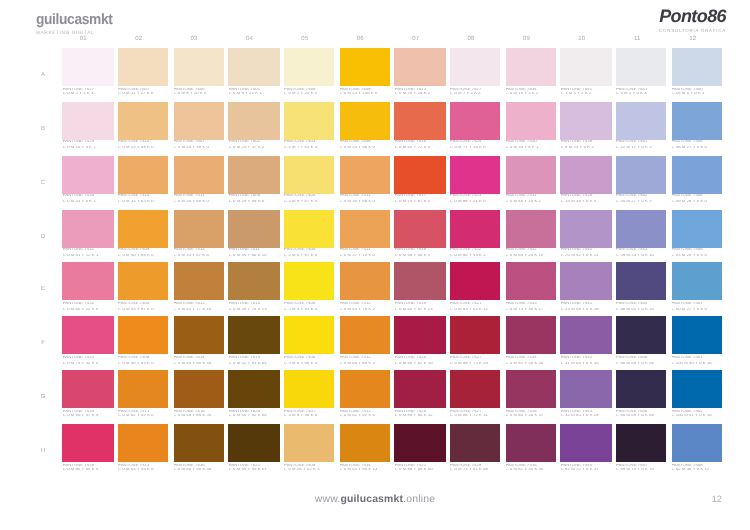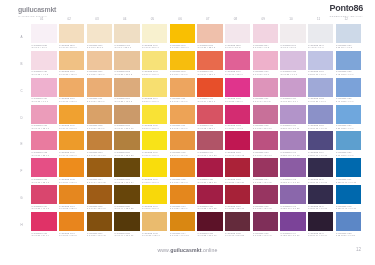--- a/index.html
+++ b/index.html
@@ -57,20 +57,21 @@
     display: flex;
     flex-direction: column;
     align-items: center;
   }
   #logo-right .wordmark {
     font-size: 9px;
     font-weight: bold;
     color: #3b3b44;
     letter-spacing: -0.3px;
     line-height: 9px;
+    font-style: italic;
   }
   #logo-right .subbar {
     margin-top: 1.5px;
     font-size: 2.2px;
     color: #a9a9b0;
     letter-spacing: 0.4px;
     line-height: 3px;
   }
 
   

